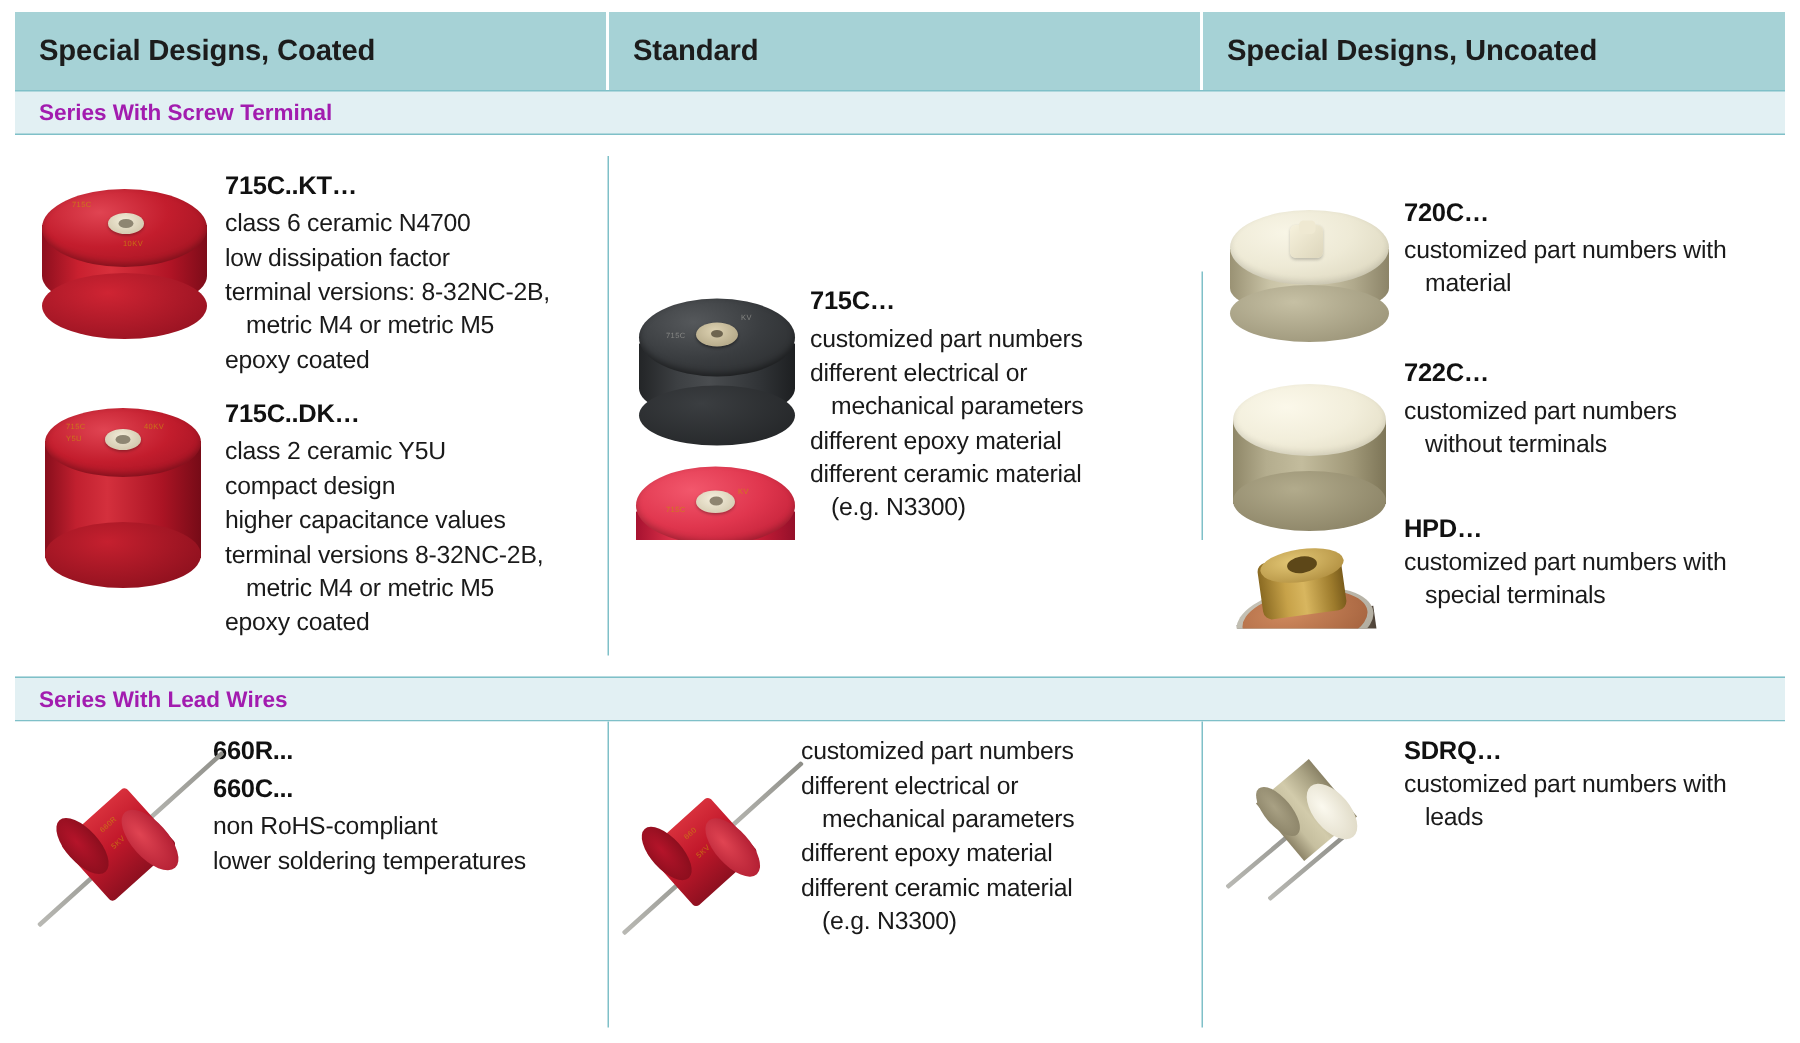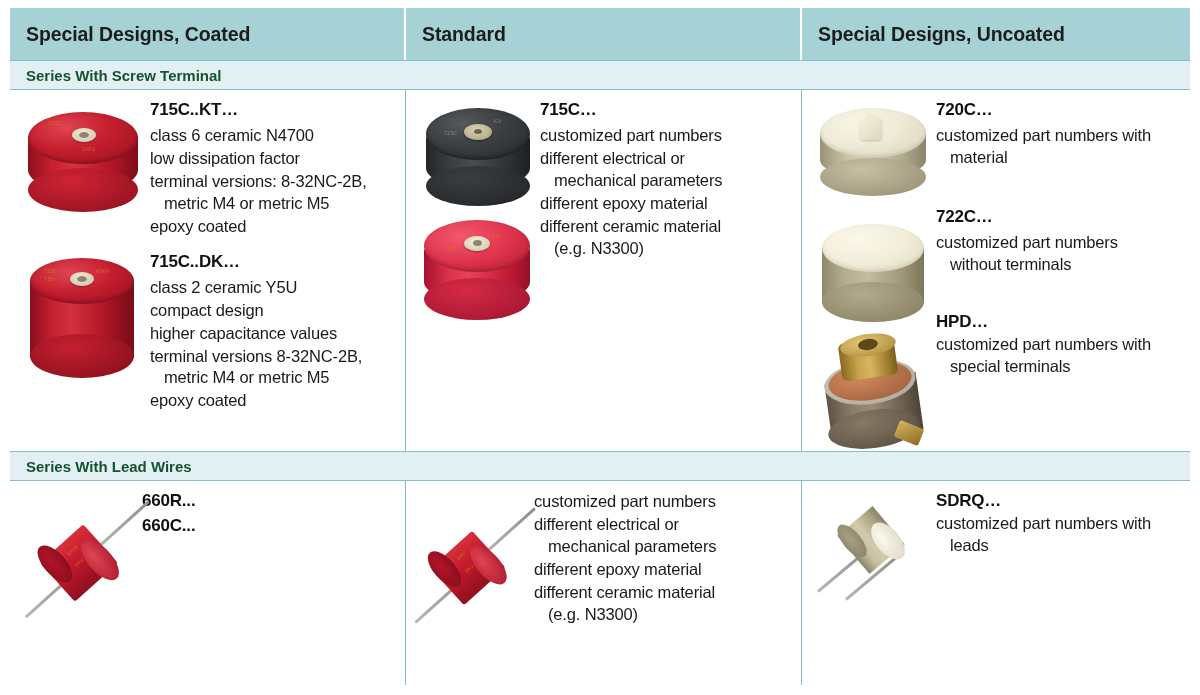--- a/index.html
+++ b/index.html
@@ -41,27 +41,27 @@
   
   .section-band {
     flex: 0 0 30px;
     height: 30px;
     background: #e2f0f3;
     border-top: 1.5px solid #7fc0c8;
     border-bottom: 1.5px solid #7fc0c8;
     display: flex; align-items: center;
     padding-left: 16px;
     font-size: 15px; font-weight: bold;
-    color: #14532d;
+    color: #a21caf;
   }
   .section-band.second { margin-top: 0; }
 
   
   .body-row { display: flex; background: #fff; }
-  .body-row.r1 { flex: 1 1 auto; }
+  .body-row.r1 { flex: 1 1 auto; align-items: center; }
   .body-row.r2 { flex: 0 0 204px; }
 
   .cell {
     display: flex;
     padding: 10px 14px 8px 8px;
     border-right: 1.5px solid #7fc0c8;
     overflow: hidden;
   }
   .cell:last-child { border-right: none; }
 
@@ -285,20 +285,24 @@
           <div class="mark" style="left:44px;top:50px;transform:rotate(-42deg);">660R</div>
           <div class="mark" style="left:52px;top:62px;transform:rotate(-42deg);">5KV</div>
         </div>
       </div>
       <div class="txt-col" style="padding-left:2px;">
         <div class="entry">
           <div class="entry-title">660R...</div>
         </div>
         <div class="entry" style="margin-top:4px;">
           <div class="entry-title">660C...</div>
+          <ul class="bullets">
+            <li><span>non RoHS-compliant</span></li>
+            <li><span>lower soldering temperatures</span></li>
+          </ul>
         </div>
       </div>
     </div>
 
     <div class="cell col2">
       <div class="img-col" style="width:112px;">
         <div class="cap" style="position:absolute;left:0px;top:10px;width:122px;height:130px;">
           <div class="lead" style="left:-8px;top:96px;width:72px;height:2.5px;transform:rotate(-42deg);"></div>
           <div class="lead" style="left:58px;top:30px;width:72px;height:2.5px;transform:rotate(-42deg);"></div>
           <div style="position:absolute;left:26px;top:42px;width:56px;height:50px;background:linear-gradient(to bottom,#d8303c 0%,#c2182b 45%,#8e1020 100%);transform:rotate(-42deg);border-radius:3px;"></div>

